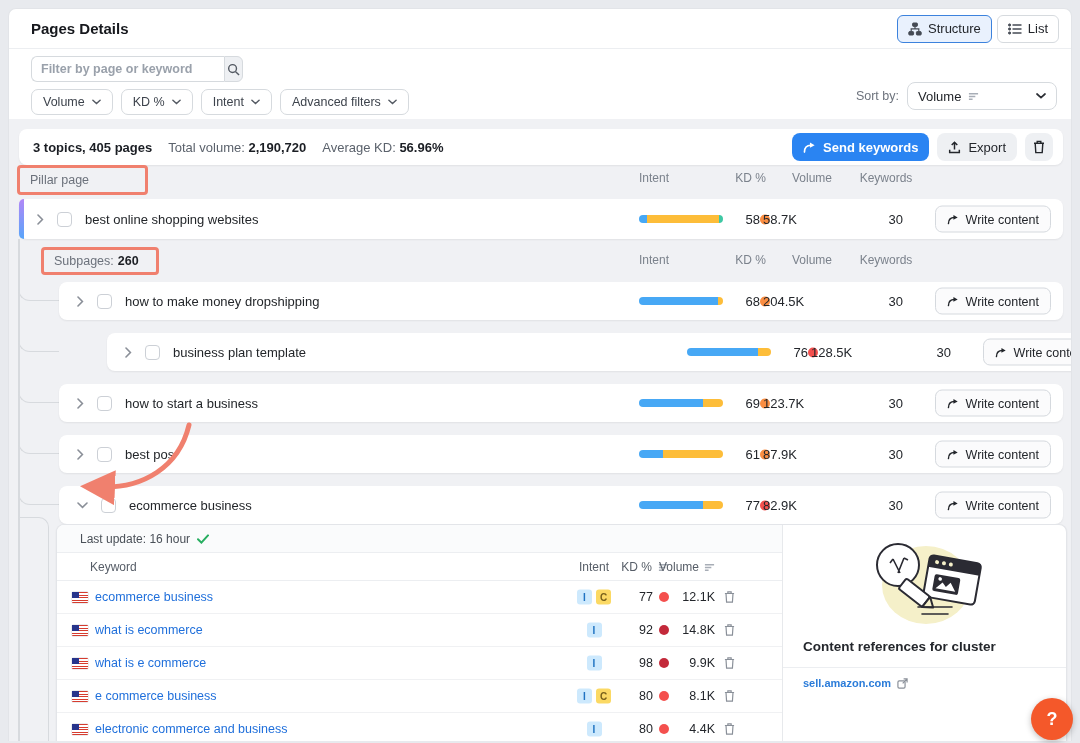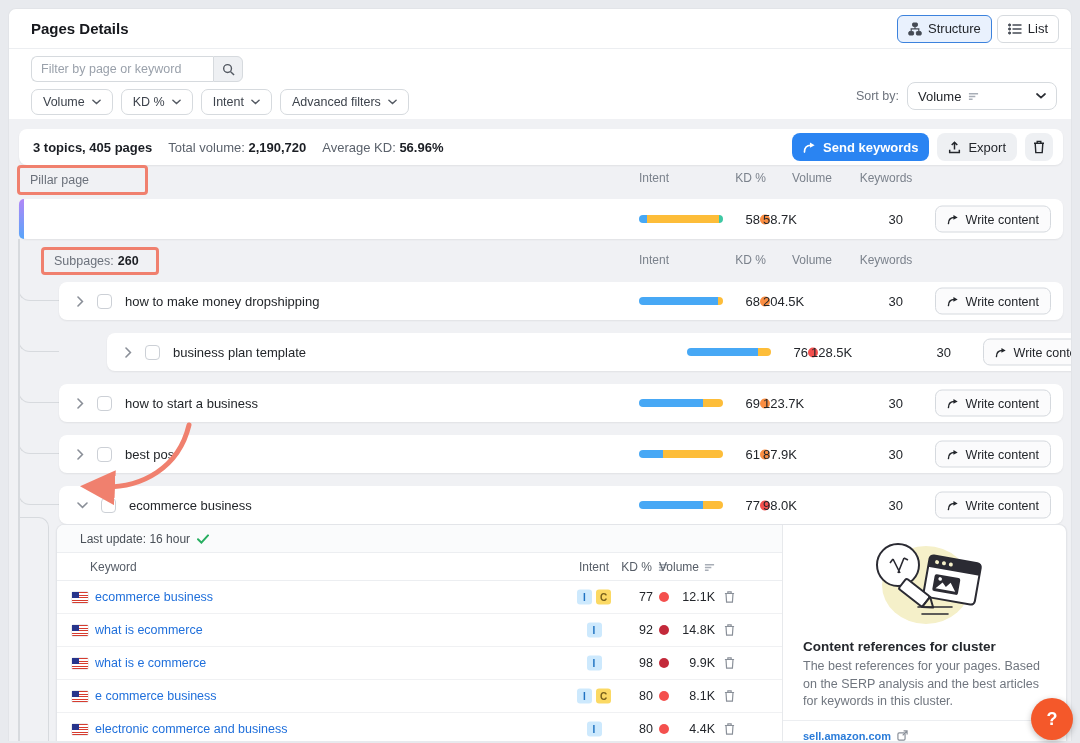--- a/index.html
+++ b/index.html
@@ -23,21 +23,21 @@
   .topbar { height:40px; border-bottom:1px solid #eceef1; display:flex; align-items:center; justify-content:space-between; padding:0 12px 0 22px; }
   .page-title { font-size:15px; font-weight:bold; color:#16181d; }
   .view-toggle { display:flex; gap:5px; }
   .tbtn { height:28px; display:inline-flex; align-items:center; gap:6px; padding:0 10px; border-radius:6px; font-size:13px; color:#23262b; background:#fff; border:1px solid #d6dade; cursor:pointer; }
   .tbtn.active { background:#e9f1fd; border-color:#3c82dd; }
   .tbtn svg { stroke:#454b54; }
 
   
   .filterbar { position:relative; height:70px; padding:7px 12px 0 22px; }
   .searchwrap { display:flex; width:212px; height:26px; }
-  .searchwrap input { flex:1; height:26px; border:1px solid #d6dade; border-right:none; border-radius:6px 0 0 6px; padding:0 9px; font-size:12.5px; color:#4c1d95; outline:none; font-family:"Liberation Sans",sans-serif; }
+  .searchwrap input { flex:1; height:26px; border:1px solid #d6dade; border-right:none; border-radius:6px 0 0 6px; padding:0 9px; font-size:12.5px; color:#4c1d95; outline:none; font-family:"Liberation Sans",sans-serif;font-weight:bold; }
   .searchwrap input::placeholder { color:#9aa1ab; }
   .search-btn { width:30px; height:26px; border:1px solid #d6dade; background:#eef0f3; border-radius:0 6px 6px 0; display:flex; align-items:center; justify-content:center; cursor:pointer; }
   .pillrow { display:flex; gap:8px; margin-top:7px; }
   .pill { height:26px; display:inline-flex; align-items:center; gap:7px; padding:0 11px; border:1px solid #d6dade; border-radius:7px; background:#fff; font-size:12.5px; color:#3d434c; cursor:pointer; }
   .sortwrap { position:absolute; right:14px; bottom:9px; display:flex; align-items:center; gap:8px; }
   .sort-label { font-size:12.5px; color:#6d737d; }
   .sort-select { width:150px; height:28px; border:1px solid #d6dade; border-radius:8px; background:#fff; display:flex; align-items:center; gap:7px; padding:0 10px; font-size:13px; cursor:pointer; }
   .sort-select .spacer { flex:1; }
 
   
@@ -283,20 +283,29 @@
       <span class="col-label hl-kd">KD %</span>
       <span class="col-label hl-vol">Volume</span>
       <span class="col-label hl-kw">Keywords</span>
     </div>
     <div class="annot-box" style="left:8px;top:46px;width:131px;height:30px;">
       <span>Pillar page</span>
     </div>
 
     <div class="row-card pillar-card">
       <div class="grad-bar"></div>
+      <div class="row-lead">
+        <span class="chev">
+            <svg width="7" height="11" viewBox="0 0 7 11">
+              <path d="M1 1l4.4 4.5L1 10" fill="none" stroke="#8a8f98" stroke-width="1.6" stroke-linecap="round"></path>
+            </svg>
+          </span>
+        <span class="checkbox"></span>
+        <span class="row-title">best online shopping websites</span>
+      </div>
       <div class="c-intent">
           <div class="intent-bar">
             <span style="width: 9%; background: rgb(71, 168, 245);"></span>
             <span style="width: 86%; background: rgb(253, 189, 57);"></span>
             <span style="width: 5%; background: rgb(63, 200, 164);"></span>
           </div>
         </div>
       <div class="c-kd">
           <span>58</span>
           <span class="kd-dot" data-level="orange"></span>
@@ -470,21 +479,21 @@
       <div class="c-intent">
           <div class="intent-bar">
             <span style="width: 76%; background: rgb(71, 168, 245);"></span>
             <span style="width: 24%; background: rgb(253, 189, 57);"></span>
           </div>
         </div>
       <div class="c-kd">
           <span>77</span>
           <span class="kd-dot" data-level="red"></span>
         </div>
-      <div class="c-vol">98.0K</div>
+      <div class="c-vol">82.9K</div>
       <div class="c-kw">30</div>
       <div class="c-act"><button class="write-btn">
             <span>
               <svg width="12" height="10" viewBox="0 0 14 12">
                 <path d="M1.5 11C1.5 5.5 4.5 3.5 8.5 3.5" fill="none" stroke="#23262b" stroke-width="1.7" stroke-linecap="round"></path>
                 <path d="M7.5 0.6L12.6 3.5L7.5 6.4z" fill="#23262b"></path>
               </svg>
             </span>
             <span>Write content</span>
           </button></div>
@@ -661,21 +670,20 @@
             <circle cx="38" cy="30" r="21" fill="#fff" stroke="#2b2b33" stroke-width="2"></circle>
             <path d="M33 24l7 14M44 23l-6 15M33 24l-3 4M44 23l4 2" stroke="#2b2b33" stroke-width="1.6" fill="none"></path>
             <g transform="rotate(38 50 55)">
               <rect x="40" y="48" width="30" height="13" rx="2" fill="#fff" stroke="#2b2b33" stroke-width="2"></rect>
               <path d="M70 48l9 6.5-9 6.5z" fill="#f5f0c9" stroke="#2b2b33" stroke-width="2" stroke-linejoin="round"></path>
             </g>
             <path d="M58 72h34M62 79h26" stroke="#2b2b33" stroke-width="1.6" stroke-linecap="round"></path>
           </svg>
         </div>
         <div class="ref-title">Content references for cluster</div>
-        <div class="ref-desc">The best references for your pages. Based on the SERP analysis and the best articles for keywords in this cluster.</div>
         <div class="ref-links">
           <div class="ref-link-row">
             <span class="ref-link">sell.amazon.com</span>
             <span>
                 <svg width="11" height="11" viewBox="0 0 12 12">
                   <rect x="1" y="3.2" width="7.8" height="7.8" rx="1.4" fill="none" stroke="#8a9099" stroke-width="1.3"></rect>
                   <path d="M7.2 1h3.8v3.8M10.8 1.2L6.2 5.8" fill="none" stroke="#8a9099" stroke-width="1.3"></path>
                 </svg>
               </span>
           </div>

